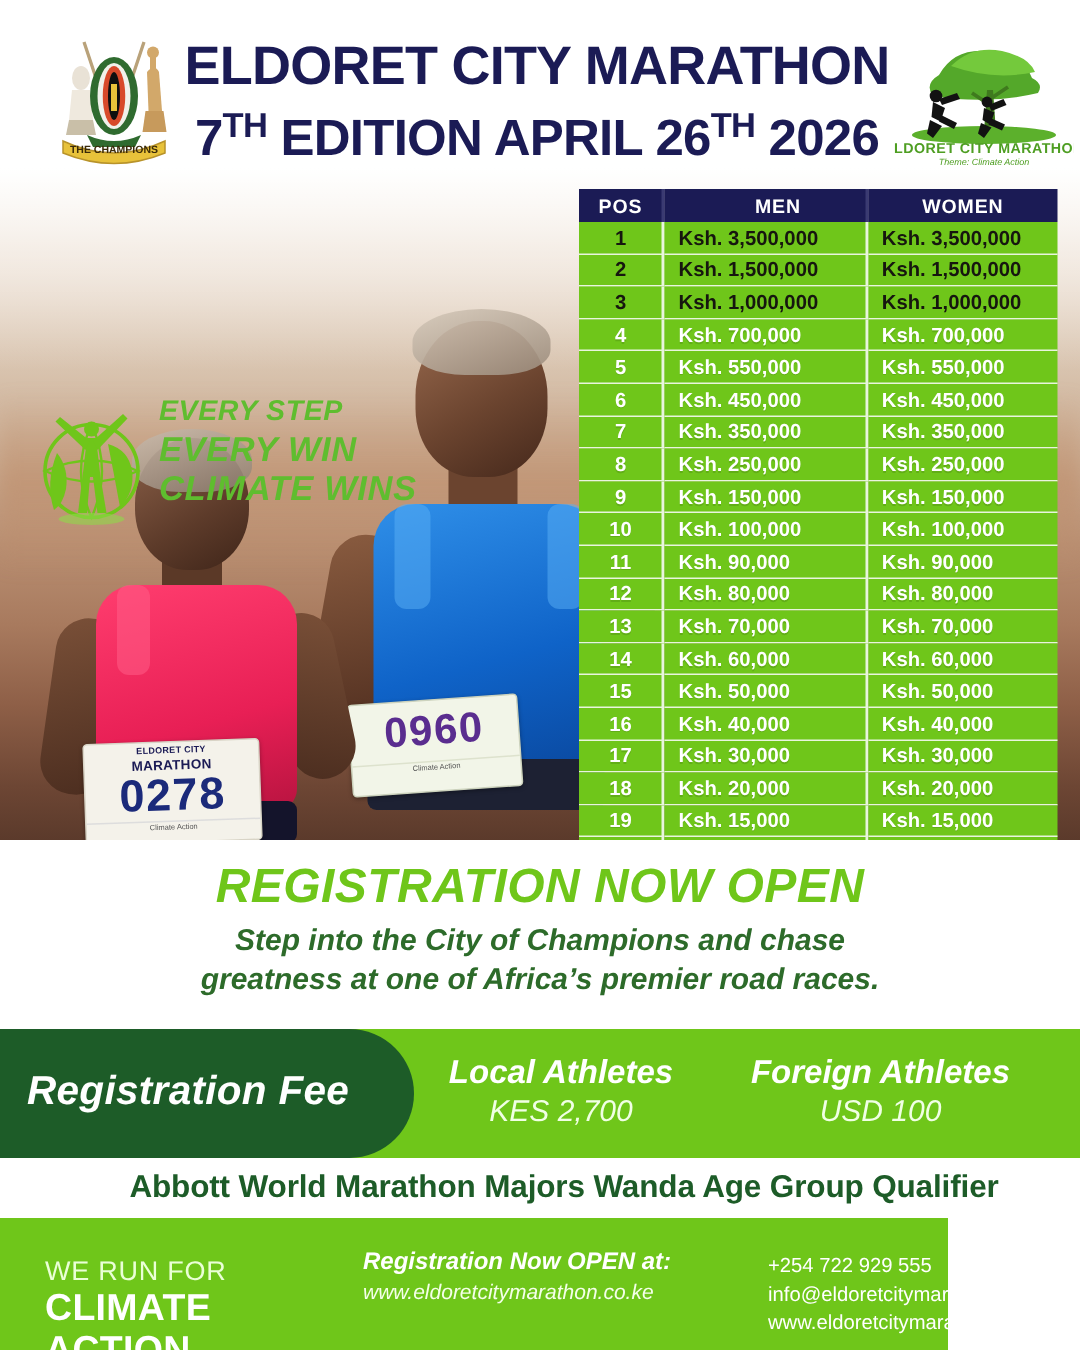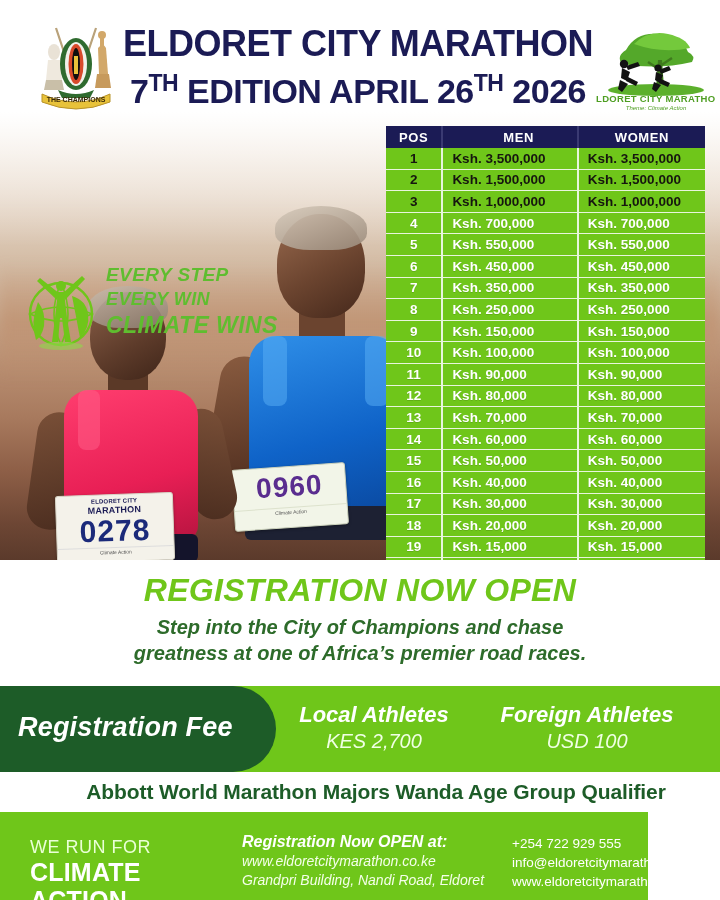--- a/index.html
+++ b/index.html
@@ -86,21 +86,21 @@
     box-shadow:0 1px 3px rgba(0,0,0,.35);overflow:hidden;}
   .bibB .bib-num{font-size:28px;font-weight:bold;color:#5a2d8f;text-align:center;line-height:40px;letter-spacing:1px;}
   .bibB .bib-foot{font-size:5px;color:#555;text-align:center;border-top:1px solid #dde2cd;padding-top:1px;}
   .rB-shorts{position:absolute;left:30px;top:312px;width:158px;height:34px;background:#1d2133;border-radius:6px;}
 
   
   .tagline{position:absolute;left:24px;top:148px;width:268px;height:96px;}
   .tag-icon{position:absolute;left:0;top:2px;width:74px;height:90px;}
   .tag-text{position:absolute;left:82px;top:4px;}
   .tag-l1{font-size:19px;font-style:italic;font-weight:bold;color:#5fbd2f;line-height:22px;letter-spacing:.4px;}
-  .tag-l2{font-size:18px;font-style:italic;font-weight:bold;color:#5fbd2f;line-height:26px;letter-spacing:.4px;}
+  .tag-l2{font-size:23px;font-style:italic;font-weight:bold;color:#5fbd2f;line-height:26px;letter-spacing:.4px;}
   .tag-l3{font-size:23px;font-style:italic;font-weight:bold;color:#5fbd2f;line-height:26px;letter-spacing:.4px;}
 
   
   .prize-table{position:absolute;left:386px;top:126px;width:319px;
     border-collapse:separate;border-spacing:0;
     font-family:"Liberation Sans", sans-serif;}
   .prize-table td,.prize-table th{padding:0;height:20.6px;vertical-align:middle;}
   .prize-table thead th{
     background:#1b1b55;color:#fff;font-size:13px;font-weight:bold;
     letter-spacing:.6px;height:22px;border-right:2px solid #3a3a72;
@@ -151,21 +151,21 @@
 
   
   .qualifier{
     position:absolute;left:0;top:772px;width:720px;height:40px;background:#fff;
     text-align:center;font-size:21px;font-weight:bold;color:#1d5c28;line-height:40px;
     letter-spacing:-0.1px;
     margin-left:16px;
   }
 
   
-  .footer{position:absolute;left:0;top:812px;width:632px;height:88px;background:#6fc61a;color:#fff;padding-left:16px;}
+  .footer{position:absolute;left:0;top:812px;width:632px;height:88px;background:#6fc61a;color:#fff;}
   .f-we{position:absolute;left:30px;top:24px;width:210px;}
   .f-we .l1{font-size:18px;font-weight:normal;letter-spacing:.5px;line-height:22px;color:#eaffd6;}
   .f-we .l2{font-size:25px;font-weight:bold;letter-spacing:.2px;line-height:28px;color:#fff;}
   .f-mid{position:absolute;left:242px;top:20px;width:262px;}
   .f-mid .m1{font-size:16px;font-style:italic;font-weight:bold;line-height:20px;color:#fff;}
   .f-mid .m2,.f-mid .m3{font-size:14px;font-style:italic;line-height:19px;color:#f4ffe9;}
   .f-right{position:absolute;left:512px;top:22px;width:206px;}
   .f-right div{font-size:13.5px;line-height:19px;color:#ffffff;}
 </style>
 </head>
@@ -443,21 +443,20 @@
   <div class="qualifier">Abbott World Marathon Majors Wanda Age Group Qualifier</div>
 
   <div class="footer">
     <div class="f-we">
       <div class="l1">WE RUN FOR</div>
       <div class="l2">CLIMATE ACTION</div>
     </div>
     <div class="f-mid">
       <div class="m1">Registration Now OPEN at:</div>
       <div class="m2">www.eldoretcitymarathon.co.ke</div>
-      <div class="m3">Grandpri Building, Nandi Road, Eldoret</div>
     </div>
     <div class="f-right">
       <div>+254 722 929 555</div>
       <div>info@eldoretcitymarathon.co.ke</div>
       <div>www.eldoretcitymarathon.co.ke</div>
     </div>
   </div>
 
 </div>
 

